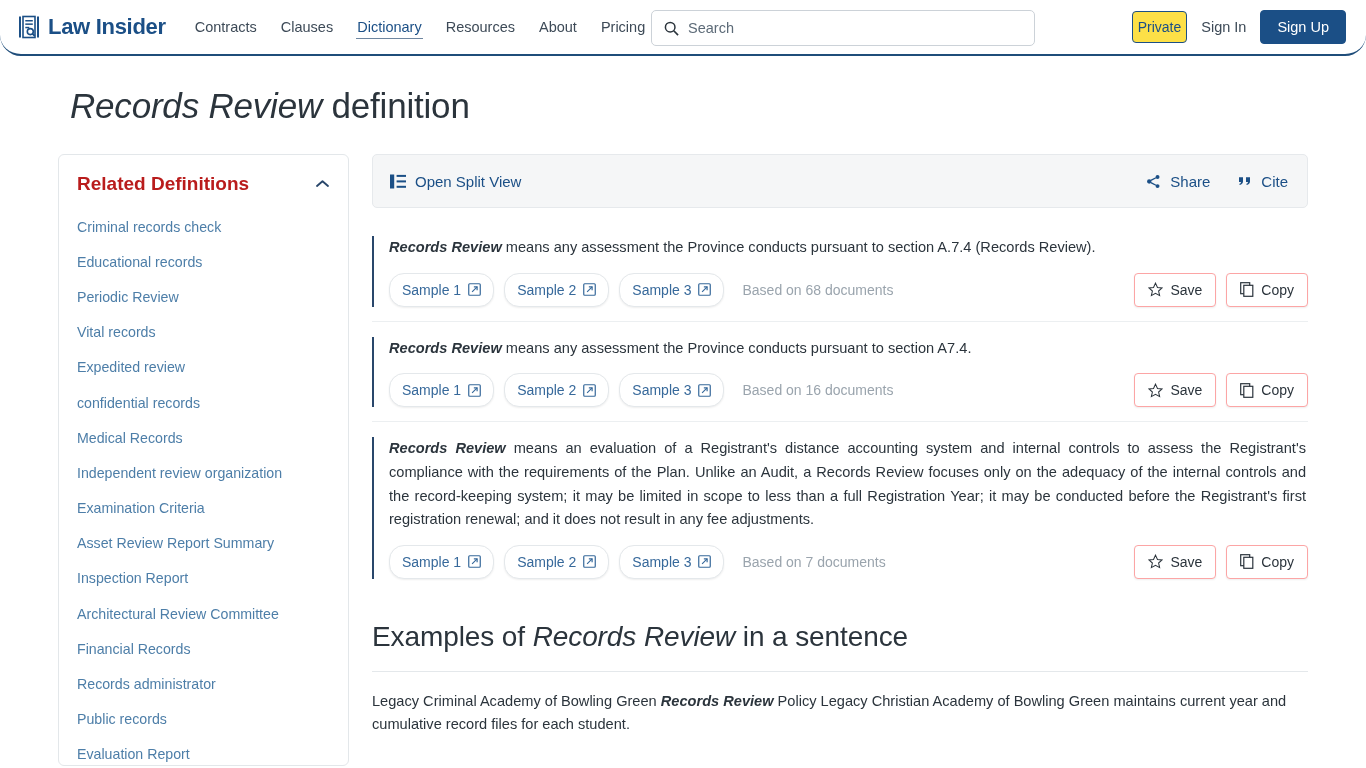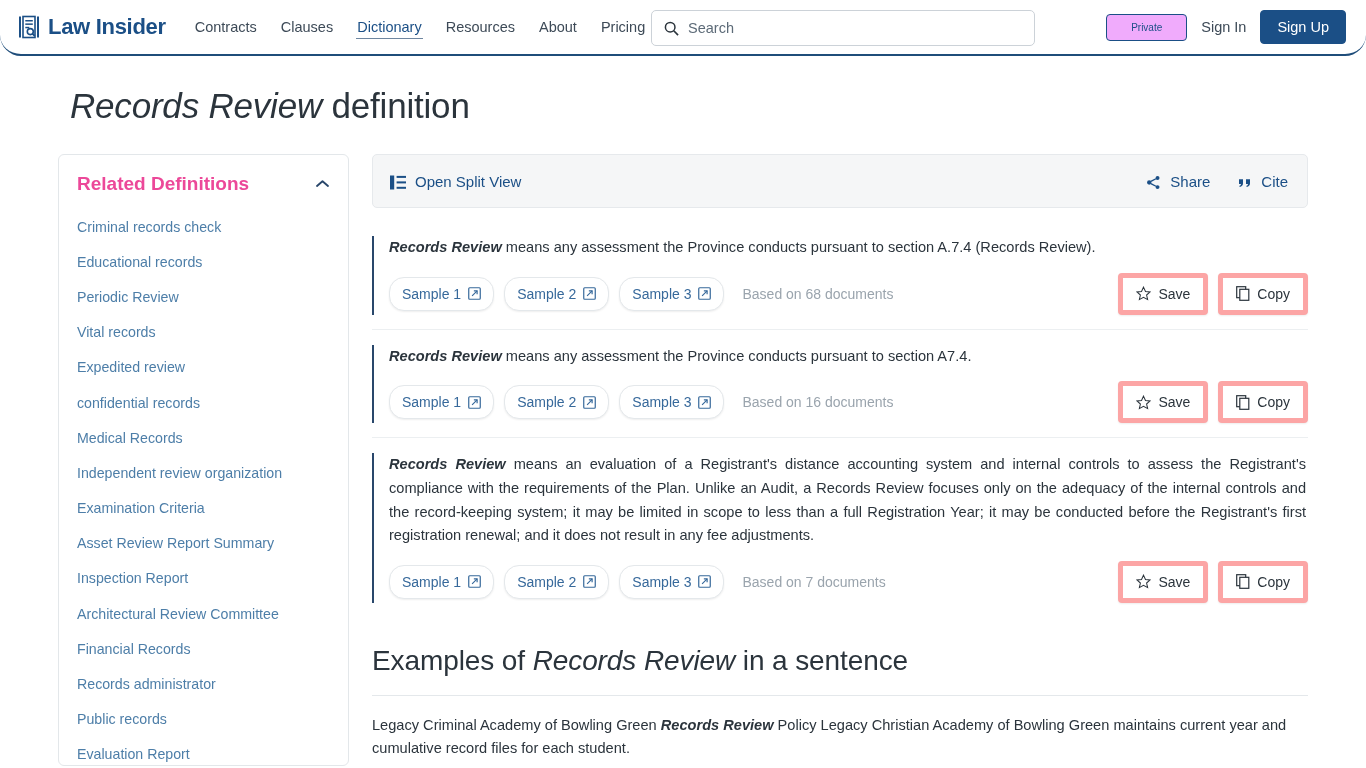--- a/index.html
+++ b/index.html
@@ -45,22 +45,22 @@
   .search-input {
     border: none; outline: none; font-size: 14.5px;
     color: #3d4a57; width: 100%; background: transparent;
     font-family: "Liberation Sans", sans-serif;
   }
   .search-input::placeholder { color: #5d6b78; }
   .header-right {
     margin-left: auto; display: flex; align-items: center; gap: 14px;
   }
   .btn-private {
-    border: 1px solid #1b4f86; color: #1b4f86; background: #f0abfc;
-    font-size: 10px; padding: 7px 24px; border-radius: 4px; cursor: pointer;
+    border: 1px solid #1b4f86; color: #1b4f86; background: #fde047;
+    font-size: 14px; padding: 7px 5px; border-radius: 4px; cursor: pointer;
     font-family: "Liberation Sans", sans-serif;
   }
   .btn-signin {
     font-size: 14.5px; color: #3d4a57; cursor: pointer; background: none;
     border: none; font-family: "Liberation Sans", sans-serif;
   }
   .btn-signup {
     background: #1b4f86; color: #fff; border: 1px solid #1b4f86;
     font-size: 14.5px; padding: 8px 16px; border-radius: 4px; cursor: pointer;
     font-family: "Liberation Sans", sans-serif;
@@ -80,36 +80,36 @@
   .sidebar {
     width: 291px; flex: 0 0 291px;
     border: 1px solid #e3e7ea; border-radius: 6px;
     background: #fff; padding: 18px 18px 10px 18px;
     height: 612px; overflow: hidden;
   }
   .sidebar-head {
     display: flex; align-items: center; justify-content: space-between;
     padding-bottom: 14px; cursor: pointer;
   }
-  .sidebar-title { font-size: 19px; font-weight: bold; color: #ec4899; }
+  .sidebar-title { font-size: 19px; font-weight: bold; color: #b91c1c; }
   .sidebar-link {
     display: block; font-size: 14.2px; color: #4d7ea8;
     padding: 9.6px 0; text-decoration: none; cursor: pointer;
     white-space: nowrap;
   }
 
   
   .main { flex: 1; min-width: 0; }
   .toolbar {
     background: #f5f6f7; border: 1px solid #e6e9ec; border-radius: 5px;
     height: 54px; display: flex; align-items: center;
     padding: 0 19px 0 17px; margin-bottom: 28px;
   }
   .toolbar-btn {
-    display: flex; align-items: flex-end; gap: 9px;
+    display: flex; align-items: center; gap: 9px;
     font-size: 15px; color: #1b4f86; cursor: pointer; background: none;
     border: none; font-family: "Liberation Sans", sans-serif;
   }
   .toolbar-right { margin-left: auto; display: flex; align-items: center; gap: 28px; }
 
   
   .def-block {
     border-left: 2px solid #29476b;
     padding: 0 0 0 15px; margin-bottom: 14px;
   }
@@ -125,21 +125,21 @@
     display: inline-flex; align-items: center; gap: 7px;
     background: #fff; border: 1px solid #e4e8eb; border-radius: 15px;
     box-shadow: 0 1px 2px rgba(0,0,0,0.07);
     font-size: 14px; color: #37699b; padding: 8px 12px; cursor: pointer;
     font-family: "Liberation Sans", sans-serif; white-space: nowrap;
   }
   .doc-count { font-size: 14px; color: #9aa4ad; margin-left: 8px; white-space: nowrap; }
   .def-actions { margin-left: auto; display: flex; gap: 10px; }
   .action-btn {
     display: inline-flex; align-items: center; gap: 7px;
-    background: #fff; border: 5px solid #fca5a5; border-radius: 4px;
+    background: #fff; border: 1px solid #fca5a5; border-radius: 4px;
     box-shadow: 0 1px 2px rgba(0,0,0,0.07);
     font-size: 14px; color: #2b343c; padding: 8px 13px; cursor: pointer;
     font-family: "Liberation Sans", sans-serif; white-space: nowrap;
   }
   .def-divider { border: none; border-top: 1px solid #eceff1; margin: 0 0 15px 0; }
 
   
   .examples { margin-top: 42px; }
   .examples-title {
     font-size: 28px; color: #2b343c; font-weight: 400;

